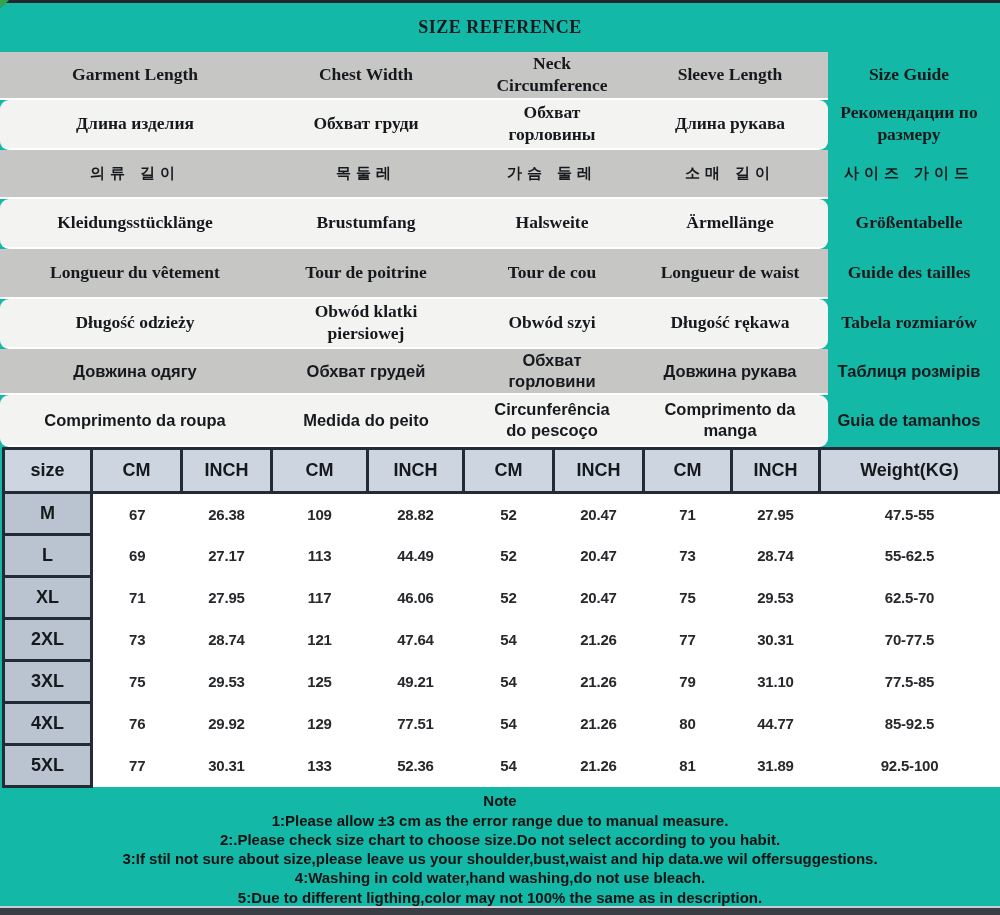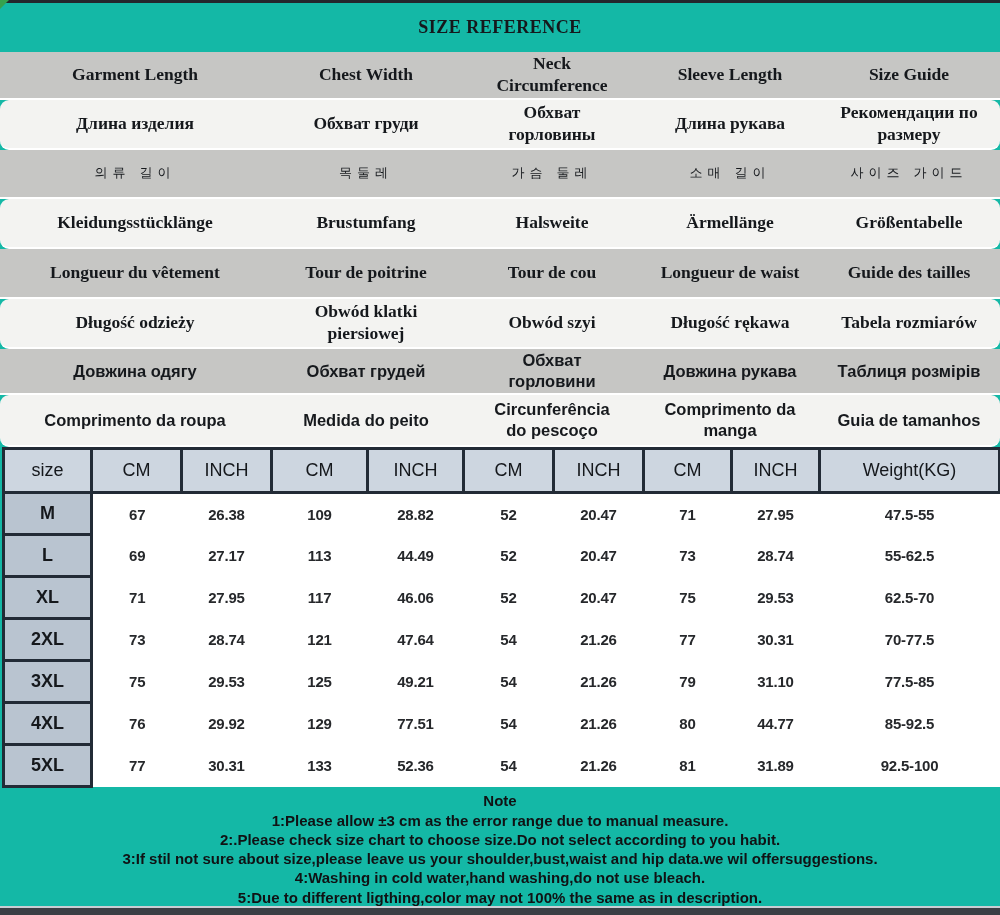--- a/index.html
+++ b/index.html
@@ -11,47 +11,47 @@
   .corner-marker {
     position:absolute; top:0; left:0; width:0; height:0; z-index:3;
     border-top:9px solid #35a24f; border-right:9px solid transparent;
   }
   .title-row {
     height:49px; margin-top:3px; display:flex; align-items:center; justify-content:center;
     font-family:"Liberation Serif","DejaVu Serif",serif; font-weight:700; font-size:18px;
     letter-spacing:.5px; color:#15181c;
   }
   
-  .lang-table { width:1000px; }
+  .lang-table { width:828px; }
   .lang-row {
     display:grid; grid-template-columns:270px 192px 180px 176px 182px;
     box-sizing:border-box; border-bottom:2px solid #ffffff;
   }
   .lang-row.gray  { background:#c6c6c4; }
   .lang-row.light { background:#f3f3f1;border-radius:9px; }
   .h48{height:48px} .h49{height:49px} .h50{height:50px} .h46{height:46px} .h52{height:52px}
   .lc {
     display:flex; align-items:center; justify-content:center; text-align:center;
     line-height:1.25; padding:0 10px; box-sizing:border-box; height:100%;
   }
   .lc.c3 { padding:0 22px; }
   .lc.c4 { padding:0 18px; }
   .lc.c5 { padding:0 14px; }
   .serif .lc { font-family:"Liberation Serif","DejaVu Serif",serif; font-weight:700; font-size:17.5px; color:#15181c; }
-  .krow  .lc { font-family:"DejaVu Sans", sans-serif; font-weight:400; font-size:13px; letter-spacing:5px; color:#16191d; }
+  .krow  .lc { font-family:"DejaVu Sans", sans-serif; font-weight:700; font-size:15px; letter-spacing:5px; color:#16191d; }
   .sans  .lc { font-family:"Liberation Sans", sans-serif; font-weight:700; font-size:16.5px; color:#16191d; }
   
   .size-table {
     border-collapse:collapse; table-layout:fixed; width:996px; margin-left:2px;
   }
   .size-table tr.head-row { height:44px; }
   .size-table tr.data-row { height:42px; }
   .size-table th {
     background:#cdd6e0; border:3px solid #222b36; text-align:center;
-    font-weight:400; font-size:18px; color:#15181c; padding:0;
+    font-weight:700; font-size:18px; color:#15181c; padding:0;
   }
   .size-table td.size-cell {
     background:#b9c4d0; border:3px solid #222b36; text-align:center;
     font-weight:700; font-size:18px; color:#15181c; padding:0;
   }
   .size-table td.val {
     background:#ffffff; border:none; text-align:center;
     font-weight:700; font-size:15px; letter-spacing:-0.2px; color:#26282b; padding:0;
   }
   

